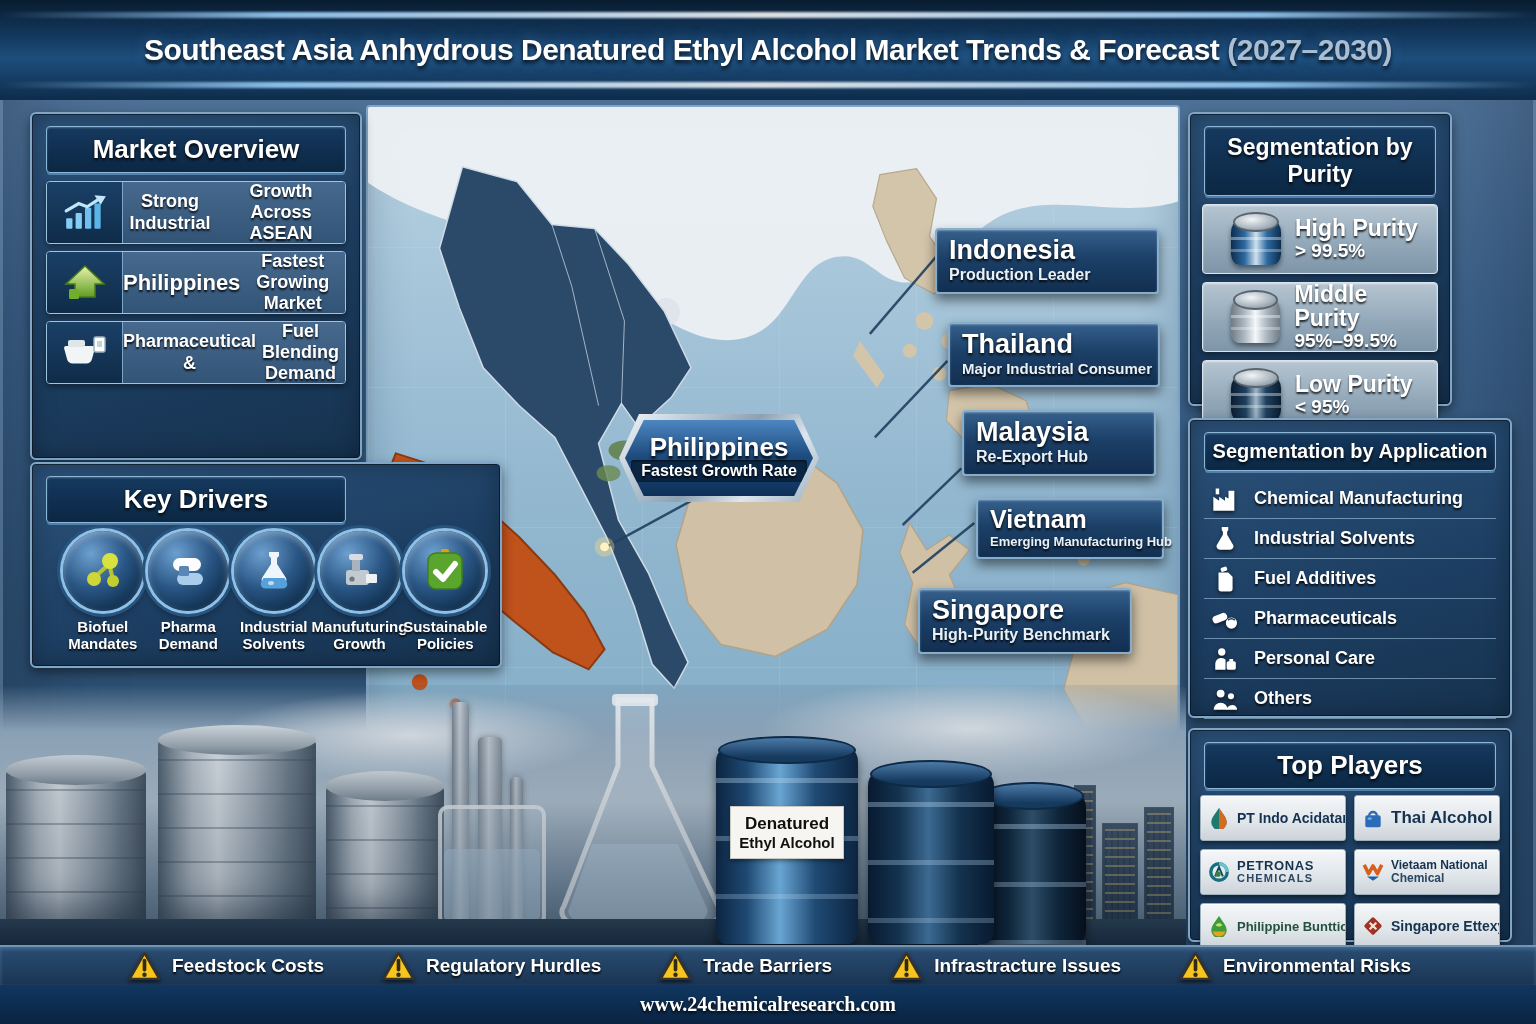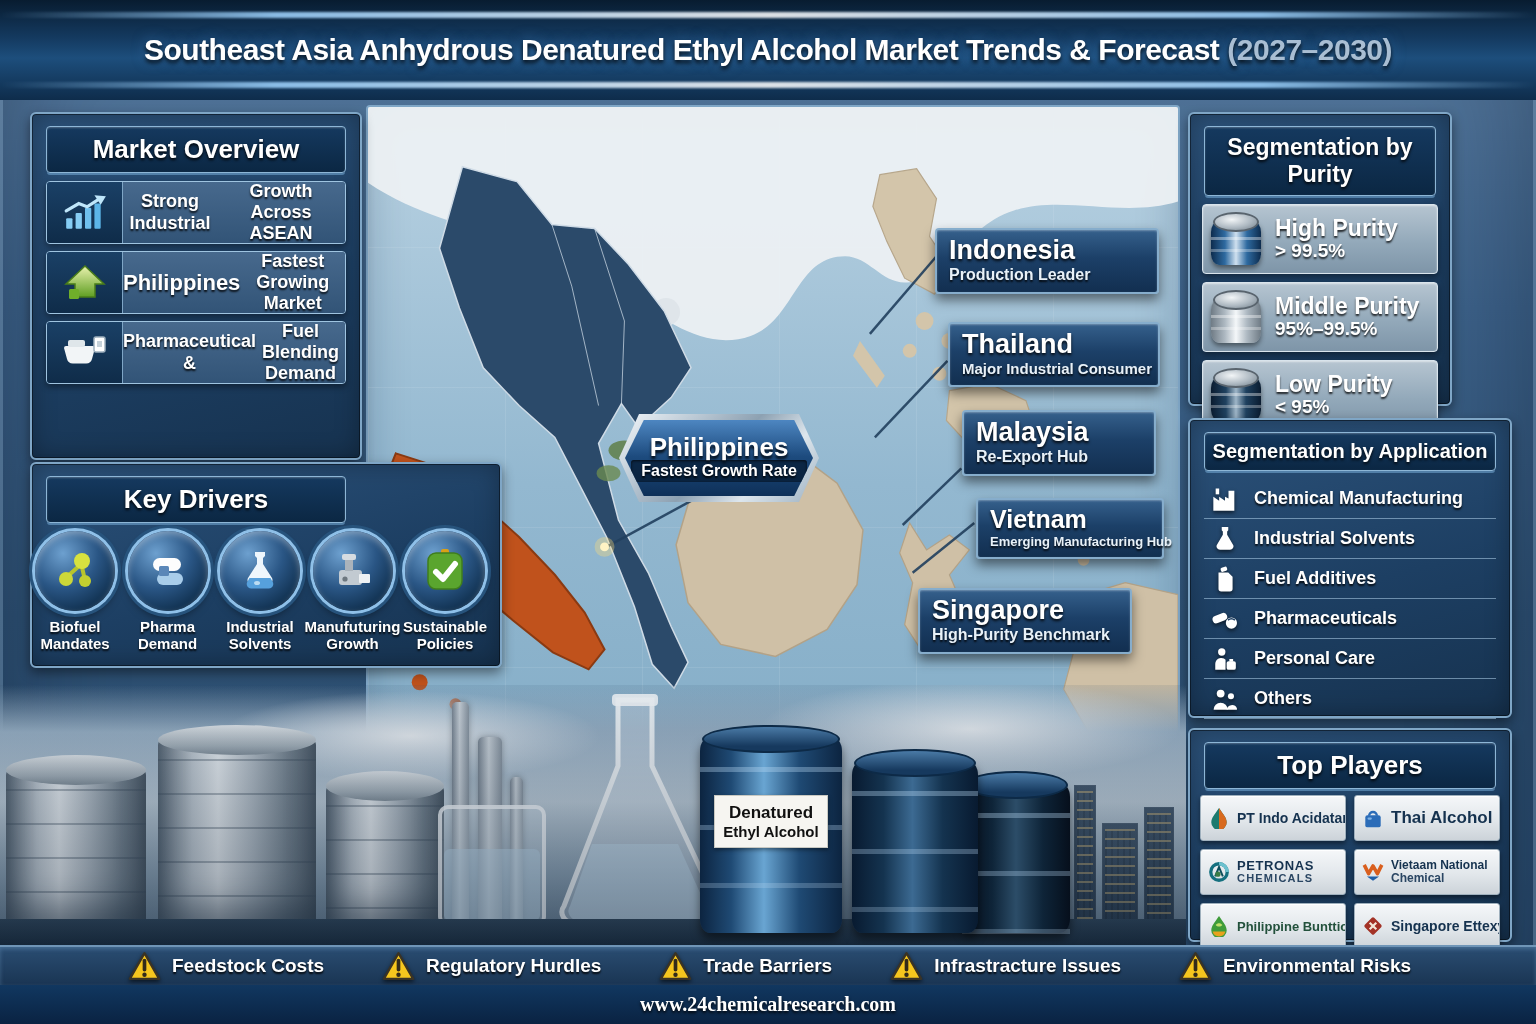--- a/index.html
+++ b/index.html
@@ -65,21 +65,21 @@
     color:#fff; font-weight:bold; font-size:18px; line-height:1.18; text-align:center;
     text-shadow:0 2px 2px rgba(0,0,0,.85);
   }
   .mo-text-cell .big { font-size:22px; }
   .stat50 { color:#fff; font-weight:bold; font-size:36px; text-shadow:0 3px 3px rgba(0,0,0,.9); }
   .stat50 .unit { font-size:20px; }
 
   
   .kd-panel { left:30px; top:462px; width:472px; height:206px; }
   .kd-panel .panel-header { font-size:26px; width:300px; margin:12px 0 6px 14px; }
-  .kd-row { display:flex; justify-content:space-between; padding:2px 12px 0 0; }
+  .kd-row { display:flex; justify-content:space-between; padding:2px 12px 0 28px; }
   .kd-item { width:86px; display:flex; flex-direction:column; align-items:center; }
   .driver-circle {
     width:80px; height:80px; border-radius:50%;
     background:radial-gradient(circle at 35% 28%, #6da0cf 0%, #2a5685 45%, #10304f 78%, #0a2038 100%);
     box-shadow:0 0 0 3px #8fc0e8, 0 0 0 6px #27537c, 0 6px 10px rgba(0,0,0,.55), inset 0 3px 6px rgba(255,255,255,.35);
     display:flex; align-items:center; justify-content:center;
   }
   .kd-label {
     margin-top:8px; color:#fff; font-weight:bold; font-size:15px; line-height:1.12;
     text-align:center; text-shadow:0 2px 2px rgba(0,0,0,.9); white-space:nowrap;
@@ -136,21 +136,21 @@
     padding:2px 10px; background:rgba(6,26,48,.7); border-radius:3px;
     color:#fff; font-weight:bold; font-size:16px; text-shadow:0 2px 2px rgba(0,0,0,.9);
     box-shadow:inset 0 1px 3px rgba(0,0,0,.7);
   }
 
   
   .purity-panel { left:1188px; top:112px; width:264px; height:294px; }
   .purity-panel .panel-header { font-size:23px; }
   .purity-rows { margin:4px 12px; display:flex; flex-direction:column; gap:8px; }
   .purity-row {
-    height:70px; display:flex; align-items:center; gap:14px; padding-left:8px;
+    height:70px; display:flex; align-items:center; gap:14px; padding-left:28px;
     border:1px solid #d9e4ec; border-radius:4px;
     background:linear-gradient(180deg,#b6c5d1 0%,#93a9ba 55%,#7e95a8 100%);
     box-shadow:0 3px 6px rgba(0,0,0,.4), inset 0 1px 2px rgba(255,255,255,.55);
   }
   .purity-text .p-label { color:#fff; font-weight:bold; font-size:23px; text-shadow:0 2px 2px rgba(0,0,0,.8); line-height:1.05; }
   .purity-text .p-range { color:#fff; font-weight:bold; font-size:19px; text-shadow:0 2px 2px rgba(0,0,0,.8); }
   .barrel { position:relative; width:50px; height:44px; border-radius:8px/11px; margin-top:8px;
             box-shadow:0 3px 5px rgba(0,0,0,.45); }
   .barrel::before {
     content:""; position:absolute; top:-9px; left:2px; right:2px; height:16px; border-radius:50%;
@@ -225,23 +225,24 @@
   .tank.t1 { left:6px;  width:140px; height:158px; }
   .tank.t2 { left:158px; width:158px; height:188px; }
   .tank.t3 { left:326px; width:118px; height:142px; }
   .tower { position:absolute; bottom:18px; background:linear-gradient(90deg,#7d8894,#cfd6dc 45%,#8b96a1);
            border-radius:5px 5px 0 0; box-shadow:0 0 6px rgba(0,0,0,.3); }
   .tower.w1 { left:452px; width:17px; height:225px; }
   .tower.w2 { left:478px; width:24px; height:190px; }
   .tower.w3 { left:510px; width:13px; height:150px; }
   .glass { position:absolute; }
   .barrel-big {
-    position:absolute; bottom:12px; border-radius:10px/14px;
+    position:absolute; bottom:1px; border-radius:10px/14px;
     background:linear-gradient(90deg,#0c2440 0%,#1f4a74 22%,#69a5d2 45%,#1f4a74 70%,#0c2440 100%);
     box-shadow:0 6px 10px rgba(0,0,0,.5);
+    margin-left:16px;
   }
   .barrel-big::before {
     content:""; position:absolute; left:2px; right:2px; top:-12px; height:24px; border-radius:50%;
     background:linear-gradient(180deg,#4a7aa6 0%,#16395e 80%); border:2px solid #0d2житт;
     border:2px solid #0d2a47;
   }
   .barrel-big::after {
     content:""; position:absolute; left:0; right:0; top:30px; height:5px;
     background:rgba(190,220,245,.35); box-shadow:0 58px 0 rgba(190,220,245,.3), 0 116px 0 rgba(190,220,245,.25);
   }

